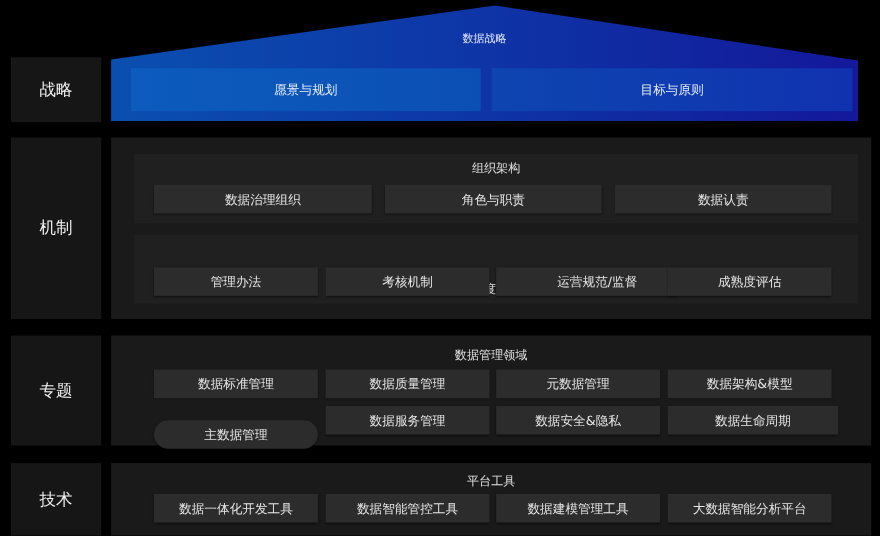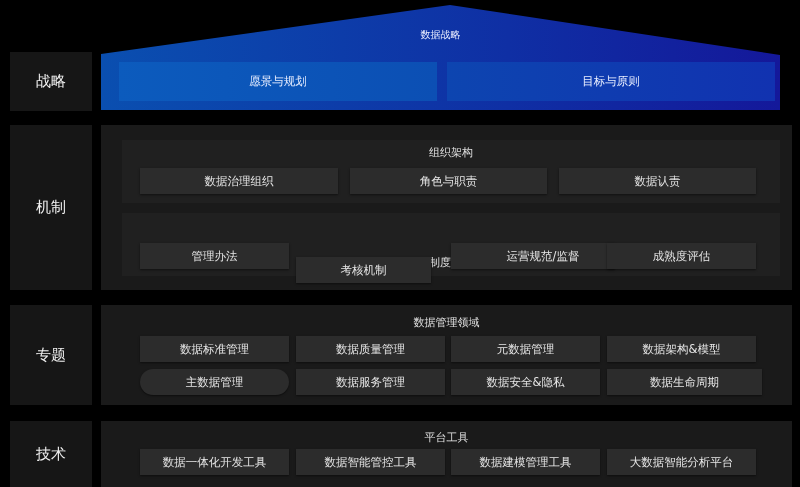--- a/index.html
+++ b/index.html
@@ -69,21 +69,21 @@
 <div class="chip" style="left:559px;top:168px;width:197px;">
     <span>数据认责</span>
   </div>
 
 <div class="sub" style="left:122px;top:213px;width:658px;height:63px;">
   <div class="sub-title" style="top:5px;margin-top:37px;">制度建设</div>
 </div>
 <div class="chip" style="left:140px;top:243px;width:149px;">
     <span>管理办法</span>
   </div>
-<div class="chip" style="left:296px;top:257px;width:135px;">
+<div class="chip" style="left:296px;top:243px;width:149px;">
     <span>考核机制</span>
   </div>
 <div class="chip" style="left:451px;top:243px;width:144px;padding-left:20px;">
     <span>运营规范/监督</span>
   </div>
 <div class="chip" style="left:607px;top:243px;width:149px;">
     <span>成熟度评估</span>
   </div>
 
 <div class="label-box" style="top:305px;height:100px;">
@@ -97,21 +97,21 @@
   </div>
 <div class="chip" style="left:296px;top:336px;width:149px;align-items:center;">
     <span>数据质量管理</span>
   </div>
 <div class="chip" style="left:451px;top:336px;width:149px;">
     <span>元数据管理</span>
   </div>
 <div class="chip" style="left:607px;top:336px;width:149px;">
     <span>数据架构&amp;模型</span>
   </div>
-<div class="chip" style="left:140px;top:369px;width:149px;border-radius:13px;">
+<div class="chip" style="left:140px;top:382px;width:149px;border-radius:13px;">
     <span>主数据管理</span>
   </div>
 <div class="chip" style="left:296px;top:369px;width:149px;">
     <span>数据服务管理</span>
   </div>
 <div class="chip" style="left:451px;top:369px;width:149px;">
     <span>数据安全&amp;隐私</span>
   </div>
 <div class="chip" style="left:607px;top:369px;width:155px;">
     <span>数据生命周期</span>

